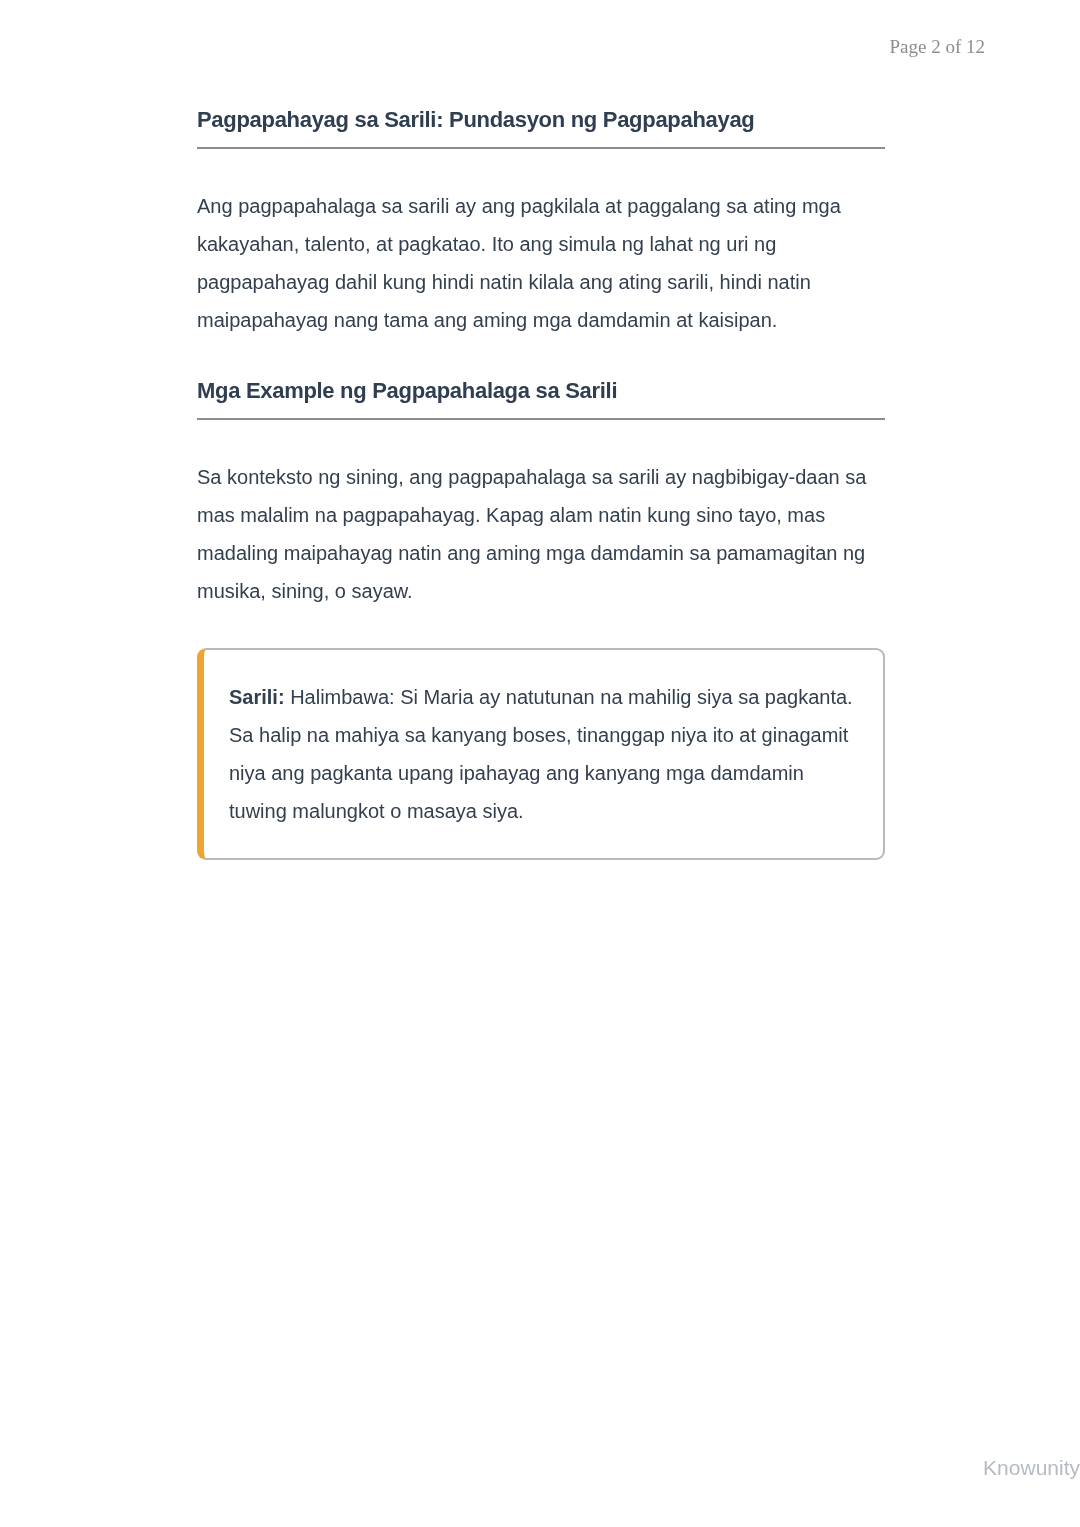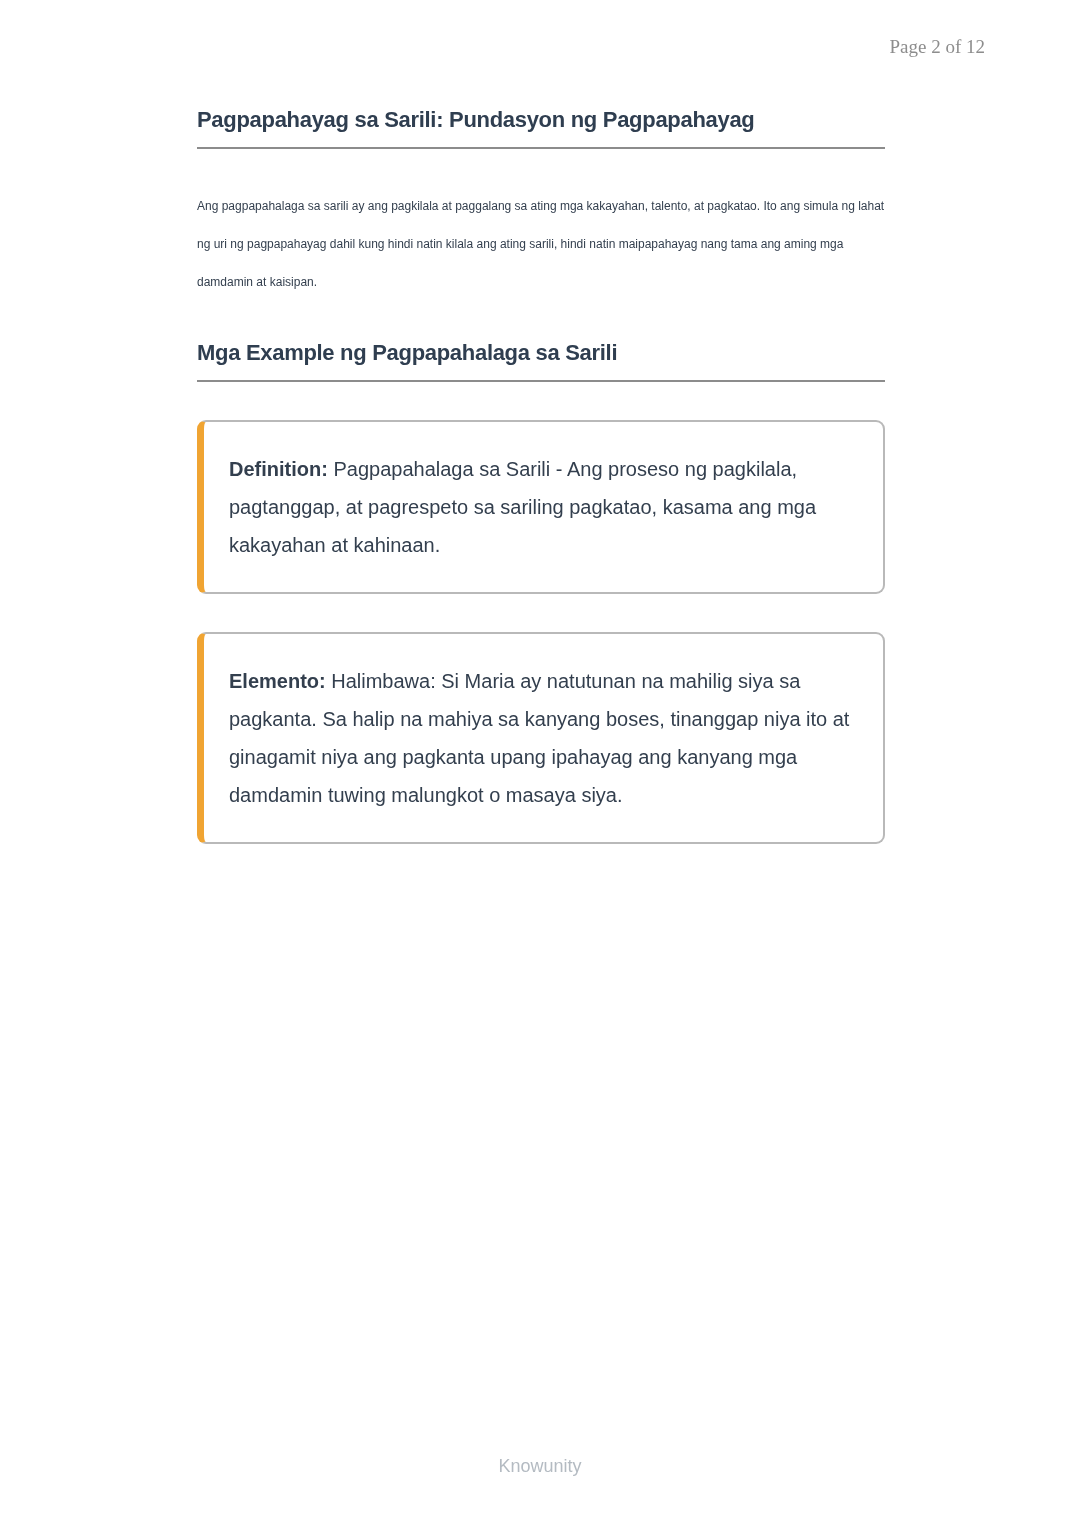--- a/index.html
+++ b/index.html
@@ -48,21 +48,21 @@
     letter-spacing: -0.3px;
     color: var(--heading);
     margin: 0 0 13px 0;
   }
   .heading-rule {
     border: none;
     border-top: 2px solid var(--rule);
     margin: 0 0 38px 0;
   }
   .body-paragraph {
-    font-size: 12px;
+    font-size: 20px;
     line-height: 38px;
     color: var(--body);
     margin: 0 0 38px 0;
   }
   .callout {
     border: 2px solid var(--box-border);
     border-left: 7px solid var(--accent);
     border-radius: 9px;
     padding: 28px 26px 28px 25px;
     margin: 0 0 38px 0;
@@ -74,22 +74,22 @@
   }
   .callout strong {
     font-weight: 700;
     color: var(--body);
   }
   .page-footer {
     position: absolute;
     left: 0;
     top: 1456px;
     width: 100%;
-    text-align: center;
-    font-size: 18px;
+    text-align: right;
+    font-size: 21px;
     color: var(--footer-text);
   }
 </style>
 </head>
 <body>
 
 <div class="page">
 
   <div class="page-indicator">Page 2 of 12</div>
 
@@ -99,26 +99,24 @@
       <h2 class="section-heading">Pagpapahayag sa Sarili: Pundasyon ng Pagpapahayag</h2>
       <hr class="heading-rule">
       <p class="body-paragraph">Ang pagpapahalaga sa sarili ay ang pagkilala at paggalang sa ating mga kakayahan, talento, at pagkatao. Ito ang simula ng lahat ng uri ng pagpapahayag dahil kung hindi natin kilala ang ating sarili, hindi natin maipapahayag nang tama ang aming mga damdamin at kaisipan.</p>
     </section>
 
     <section>
       <h2 class="section-heading">Mga Example ng Pagpapahalaga sa Sarili</h2>
       <hr class="heading-rule">
     </section>
 
-    <aside class="callout">
-      <p><strong>Definition:</strong><span> Pagpapahalaga sa Sarili - Ang proseso ng pagkilala, pagtanggap, at pagrespeto sa sariling pagkatao, kasama ang mga kakayahan at kahinaan.</span></p>
-    </aside>
 
+    <p class="body-paragraph">Sa konteksto ng sining, ang pagpapahalaga sa sarili ay nagbibigay-daan sa mas malalim na pagpapahayag. Kapag alam natin kung sino tayo, mas madaling maipahayag natin ang aming mga damdamin sa pamamagitan ng musika, sining, o sayaw.</p>
 
     <aside class="callout">
-      <p><strong>Elemento:</strong><span> Halimbawa: Si Maria ay natutunan na mahilig siya sa pagkanta. Sa halip na mahiya sa kanyang boses, tinanggap niya ito at ginagamit niya ang pagkanta upang ipahayag ang kanyang mga damdamin tuwing malungkot o masaya siya.</span></p>
+      <p><strong>Sarili:</strong><span> Halimbawa: Si Maria ay natutunan na mahilig siya sa pagkanta. Sa halip na mahiya sa kanyang boses, tinanggap niya ito at ginagamit niya ang pagkanta upang ipahayag ang kanyang mga damdamin tuwing malungkot o masaya siya.</span></p>
     </aside>
 
   </main>
 
   <footer class="page-footer">Knowunity</footer>
 
 </div>
 
 </body></html>

